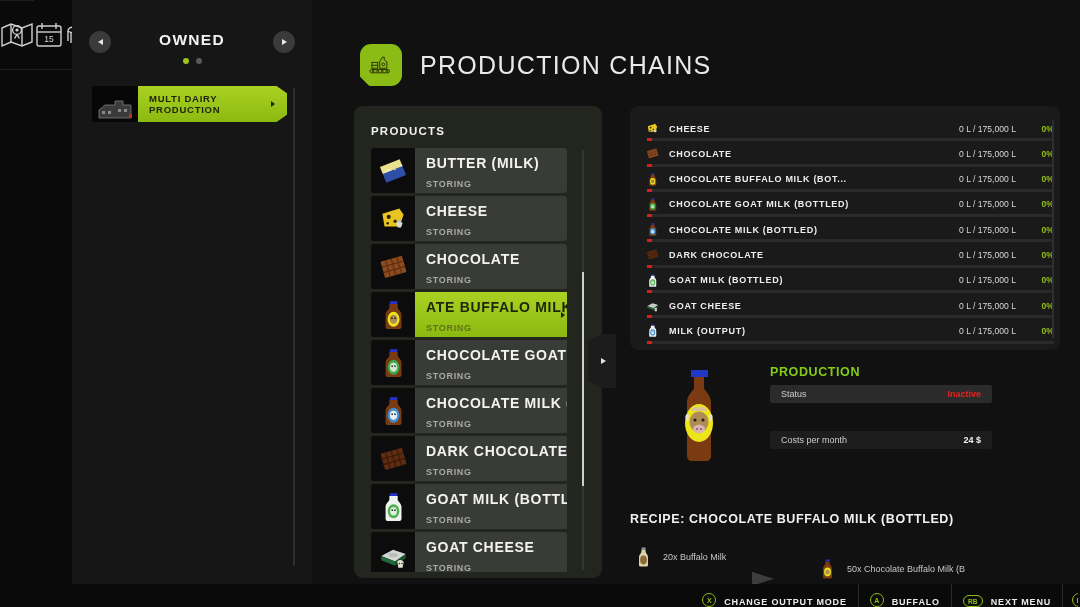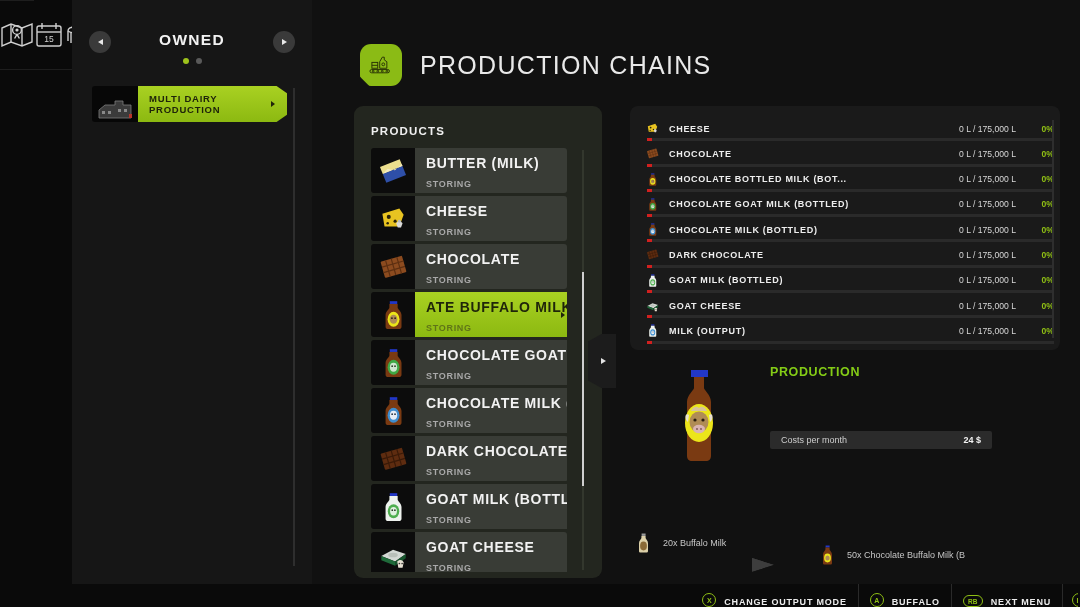--- a/index.html
+++ b/index.html
@@ -610,21 +610,21 @@
               <span class="fill-icon">
                 <svg width="15" height="15" viewBox="0 0 32 32">
                   <rect x="13" y="3" width="7" height="2.6" fill="#2237c8"></rect>
                   <path d="M12.6 5.6 L20.4 5.6 L20.4 9 C20.4 10.6 24 12.6 24 16 L24 27 C24 28.4 23 29.2 21.6 29.2 L11.4 29.2 C10 29.2 9 28.4 9 27 L9 16 C9 12.6 12.6 10.6 12.6 9 Z" fill="#7a3a12"></path>
                   <ellipse cx="16.5" cy="20" rx="5.6" ry="7" fill="#ece51a"></ellipse>
                   <ellipse cx="16.5" cy="20" rx="3.6" ry="4.2" fill="#b08c55"></ellipse>
                   <circle cx="15" cy="19" r="0.8" fill="#2a1d0e"></circle>
                   <circle cx="18" cy="19" r="0.8" fill="#2a1d0e"></circle>
                 </svg>
               </span>
-              <span class="fill-name">CHOCOLATE BOTTLED MILK (BOT...</span>
+              <span class="fill-name">CHOCOLATE BUFFALO MILK (BOT...</span>
               <span class="fill-amount">0 L / 175,000 L</span>
               <span class="fill-pct">0%</span>
             </div>
             <div class="fill-bar">
               <i style="width:1.2%"></i>
             </div>
           </div>
           <div class="fill-row">
             <div class="fill-head">
               <span class="fill-icon">
@@ -759,27 +759,32 @@
           <path d="M39 47 C43 44 44 51 40 54 Z" fill="#e8e0d0"></path>
           <path d="M21 43 C23 38 27 38 29 40 C31 38 35 38 37 43 Z" fill="#d8c39a"></path>
           <circle cx="25" cy="52" r="1.6" fill="#2a1d0e"></circle>
           <circle cx="33" cy="52" r="1.6" fill="#2a1d0e"></circle>
           <ellipse cx="29" cy="61" rx="6" ry="4.2" fill="#d9b4b2"></ellipse>
           <circle cx="27" cy="61" r="0.9" fill="#7a5452"></circle>
           <circle cx="31" cy="61" r="0.9" fill="#7a5452"></circle>
         </svg>
       </div>
       <div id="prodbox-title">PRODUCTION</div>
+      <div class="stat-row" style="top:27px">
+        <span class="stat-k">Status</span>
+        <span class="stat-v bad">Inactive</span>
+      </div>
       <div class="stat-row" style="top:73px">
         <span class="stat-k">Costs per month</span>
         <span class="stat-v">24 $</span>
       </div>
     </div>
 
     <div id="recipe">
+      <div id="recipe-title">RECIPE: CHOCOLATE BUFFALO MILK (BOTTLED)</div>
       <div id="recipe-body">
         <div class="ing" id="recipe-in">
           <span class="ic">
             <svg width="13" height="20" viewBox="0 0 13 20">
               <rect x="4.6" y="0.5" width="4" height="2.4" fill="#9a9a9a"></rect>
               <path d="M4.4 3 L8.6 3 L8.6 5 C8.6 6 11 7.5 11 10 L11 18 C11 19 10.4 19.6 9.4 19.6 L3.6 19.6 C2.6 19.6 2 19 2 18 L2 10 C2 7.5 4.4 6 4.4 5 Z" fill="#dcd0a8"></path>
               <ellipse cx="6.5" cy="13" rx="3.4" ry="4.4" fill="#8a6a36"></ellipse>
             </svg>
           </span>
           <span class="tx">20x Buffalo Milk</span>

